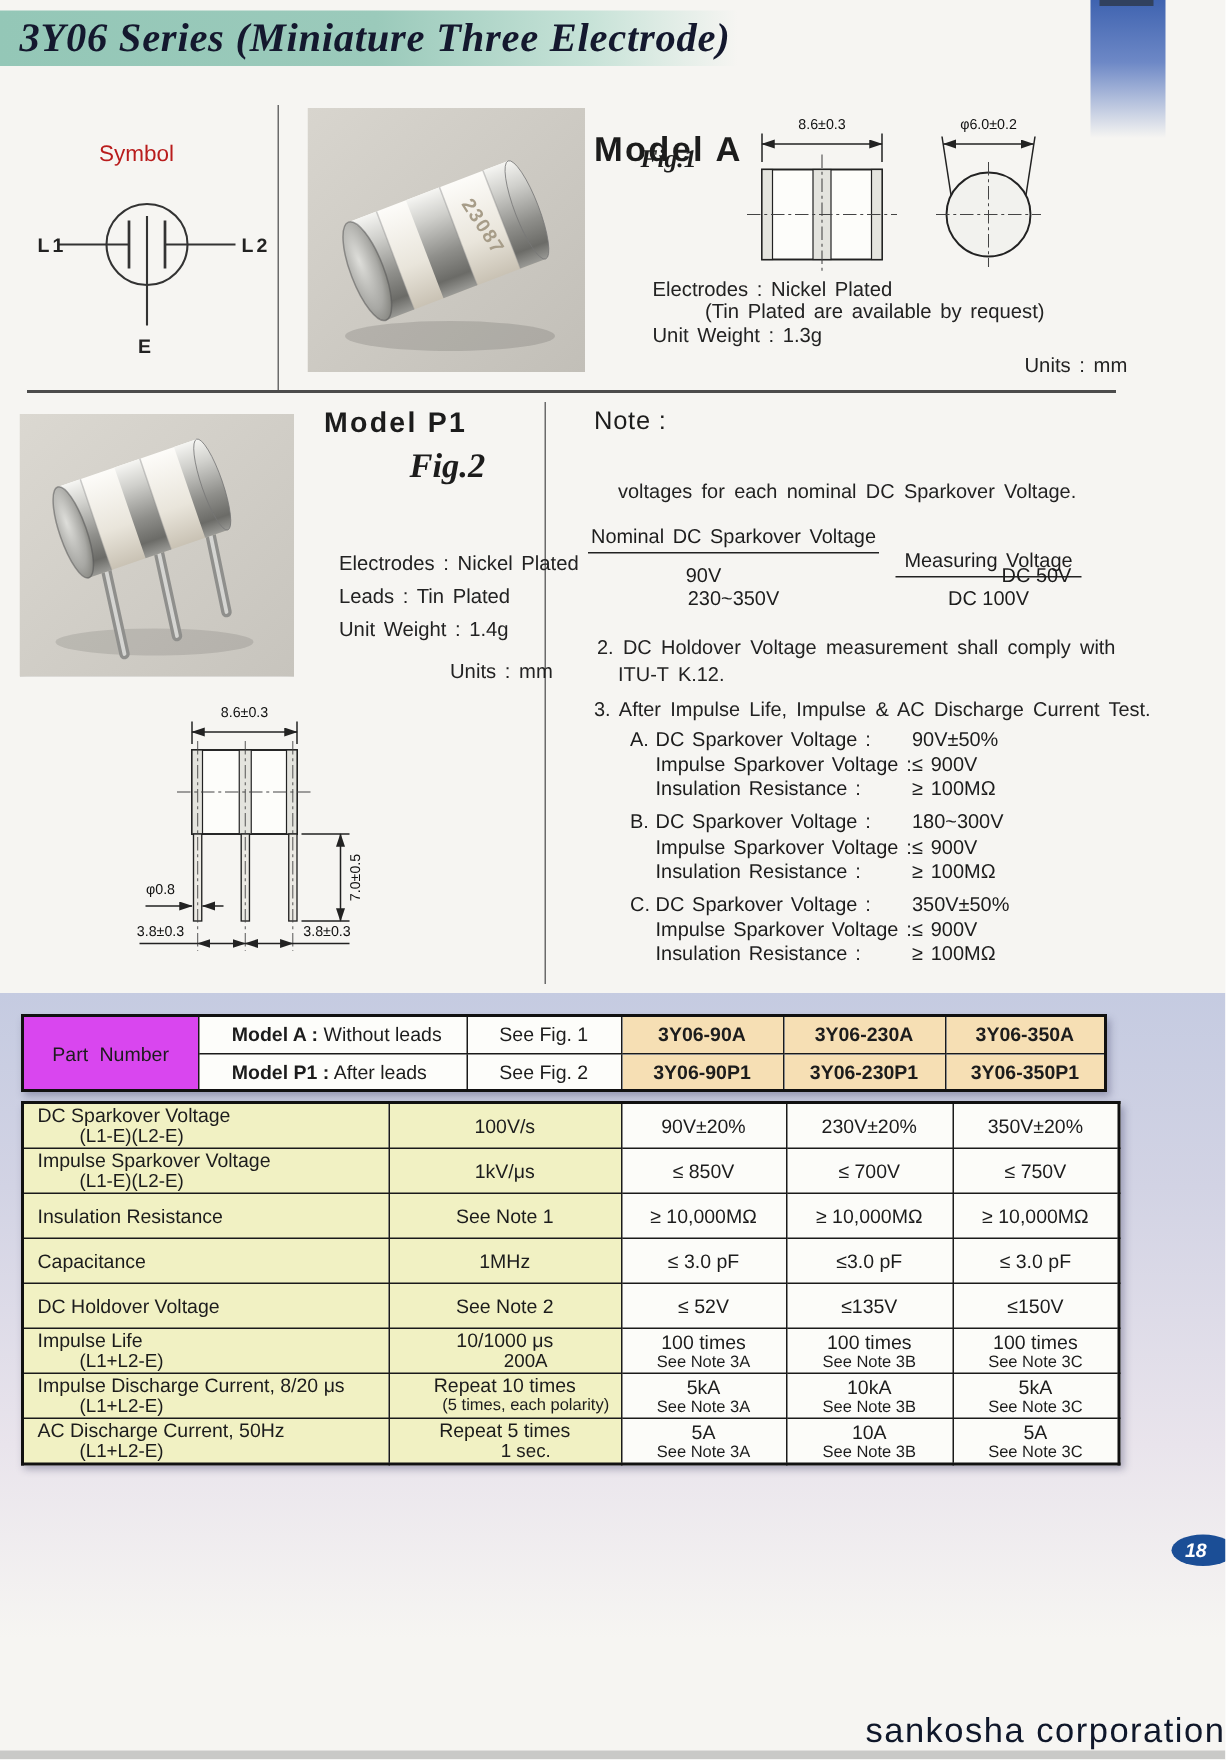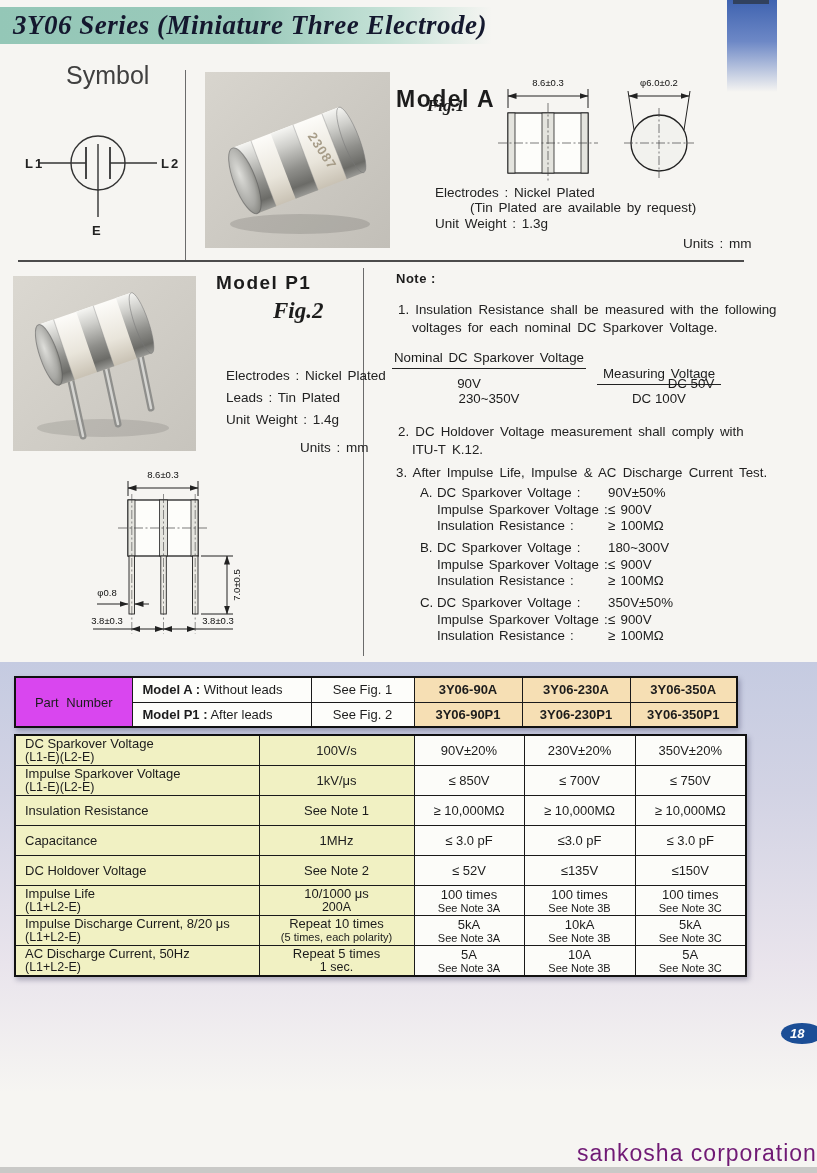--- a/index.html
+++ b/index.html
@@ -15,21 +15,21 @@
   .blue-tab{position:absolute;left:727px;top:0;width:50px;height:92px;
     background:linear-gradient(180deg,#3f63b0 0%,#6d88c6 45%,rgba(246,245,242,0) 100%);}
   .tab-notch{position:absolute;left:733px;top:0;width:36px;height:4px;background:#31415e;}
 
   
   .vdiv1{position:absolute;left:185px;top:70px;width:1px;height:190px;background:#6b6b6b;}
   .hdiv{position:absolute;left:18px;top:260px;width:726px;height:2px;background:#4c4c4c;}
   .vdiv2{position:absolute;left:363px;top:268px;width:1px;height:388px;background:#6b6b6b;}
 
   
-  .symbol-heading{position:absolute;left:66px;top:61px;font-size:25px;color:#404040;}
+  .symbol-heading{position:absolute;left:66px;top:94px;font-size:15px;color:#b91c1c;}
   .symbol-svg{position:absolute;left:25px;top:122px;}
 
   
   .photo{position:absolute;box-shadow:inset 0 0 8px rgba(0,0,0,.18);}
   .photo-a{left:205px;top:72px;width:185px;height:176px;}
   .photo-p1{left:13px;top:276px;width:183px;height:175px;}
 
   
   .model-a-heading{position:absolute;left:396px;top:86px;font-size:23px;font-weight:bold;letter-spacing:1.5px;}
   .fig1-label{position:absolute;left:427px;top:96px;font-family:"Liberation Serif",serif;
@@ -37,21 +37,21 @@
   .fig1-svg{position:absolute;left:495px;top:72px;}
   .spec-line{position:absolute;font-size:13.5px;color:#222;white-space:nowrap;word-spacing:2px;}
 
   
   .model-p1-heading{position:absolute;left:216px;top:272px;font-size:19px;font-weight:bold;letter-spacing:1.5px;}
   .fig2-label{position:absolute;left:273px;top:298px;font-family:"Liberation Serif",serif;
     font-style:italic;font-weight:bold;font-size:23px;}
   .fig2-svg{position:absolute;left:75px;top:468px;}
 
   
-  .note-heading{position:absolute;left:396px;top:271px;font-size:13px;font-weight:bold;letter-spacing:.5px;}
+  .note-heading{position:absolute;left:396px;top:271px;font-size:17px;font-weight:normal;letter-spacing:.5px;}
   .note-line{position:absolute;font-size:13.3px;color:#222;white-space:nowrap;word-spacing:2.5px;}
   .vt-h{position:absolute;text-align:center;font-size:13.3px;word-spacing:2px;
         border-bottom:1.5px solid #222;padding-bottom:3px;}
   .vt-c{position:absolute;text-align:center;font-size:13.3px;}
   .case{position:absolute;left:420px;font-size:13.3px;word-spacing:1.5px;}
   .case-row{height:16.5px;white-space:nowrap;}
   .case-key{display:inline-block;width:17px;}
   .case-label{display:inline-block;width:171px;}
 
   
@@ -63,31 +63,31 @@
   table.doc{border:2px solid #111;}
   .part-table{left:14px;top:676px;}
   .spec-table{left:14px;top:734px;}
   td.pn{background:#d946ef;text-align:center;word-spacing:4px;}
   td.model{background:#fdfdfa;padding-left:10px;}
   td.figref{background:#fdfdfa;text-align:center;}
   td.pcell{background:#f6dfb4;text-align:center;font-weight:bold;}
   td.param{background:#f1f1c3;padding-left:9px;}
   td.cond{background:#f1f1c3;text-align:center;}
   td.val{background:#fcfcf9;text-align:center;}
-  .b{font-weight:bold;}
+  .b{font-weight:bold;margin-left:12px;}
   .l1{line-height:14px;}
-  .l2{line-height:13px;font-size:12.5px;}
+  .l2{line-height:13px;font-size:12.5px;margin-left:28px;}
   .vs{line-height:12px;font-size:11px;}
   .v{line-height:14px;}
 
   
   .page-badge{position:absolute;left:781px;top:1023px;width:42px;height:21px;background:#1b4e96;
     border-radius:50%;color:#fff;font-style:italic;font-weight:bold;font-size:13px;
     display:flex;align-items:center;justify-content:flex-start;padding-left:9px;box-sizing:border-box;}
-  .footer-brand{position:absolute;left:577px;top:1140px;font-size:23px;color:#701a75;letter-spacing:1px;}
+  .footer-brand{position:absolute;left:577px;top:1140px;font-size:23px;color:#0f172a;letter-spacing:1px;}
   .bottom-strip{position:absolute;left:0;bottom:0;width:100%;height:6px;background:#c9c9c7;}
 
   svg text{font-family:"Liberation Sans",sans-serif;}
 </style>
 </head>
 <body>
 
 <div class="page">
 
   <div class="title-bar">
@@ -258,21 +258,20 @@
       <line x1="88.5" y1="161" x2="120.2" y2="161" marker-start="url(#a2)" marker-end="url(#a2)"></line>
     </g>
     <text x="88" y="10" text-anchor="middle" font-size="9.5" fill="#111">8.6±0.3</text>
     <text x="32" y="128" text-anchor="middle" font-size="9.5" fill="#111">φ0.8</text>
     <text transform="translate(165,117) rotate(-90)" text-anchor="middle" font-size="9.5" fill="#111">7.0±0.5</text>
     <text x="32" y="156" text-anchor="middle" font-size="9.5" fill="#111">3.8±0.3</text>
     <text x="143" y="156" text-anchor="middle" font-size="9.5" fill="#111">3.8±0.3</text>
   </svg>
 
   <div class="note-heading">Note :</div>
-  <div class="note-line" style="left:398px;top:302px">1. Insulation Resistance shall be measured with the following</div>
   <div class="note-line" style="left:412px;top:320px">voltages for each nominal DC Sparkover Voltage.</div>
 
   <div class="vt-h" style="left:392px;top:350px;width:194px">Nominal DC Sparkover Voltage</div>
   <div class="vt-h" style="left:597px;top:366px;width:124px">Measuring Voltage</div>
   <div class="vt-c" style="left:372px;top:376px;width:194px">90V</div>
   <div class="vt-c" style="left:629px;top:376px;width:124px">DC 50V</div>
   <div class="vt-c" style="left:392px;top:391px;width:194px">230~350V</div>
   <div class="vt-c" style="left:597px;top:391px;width:124px">DC 100V</div>
 
   <div class="note-line" style="left:398px;top:424px">2. DC Holdover Voltage measurement shall comply with</div>

